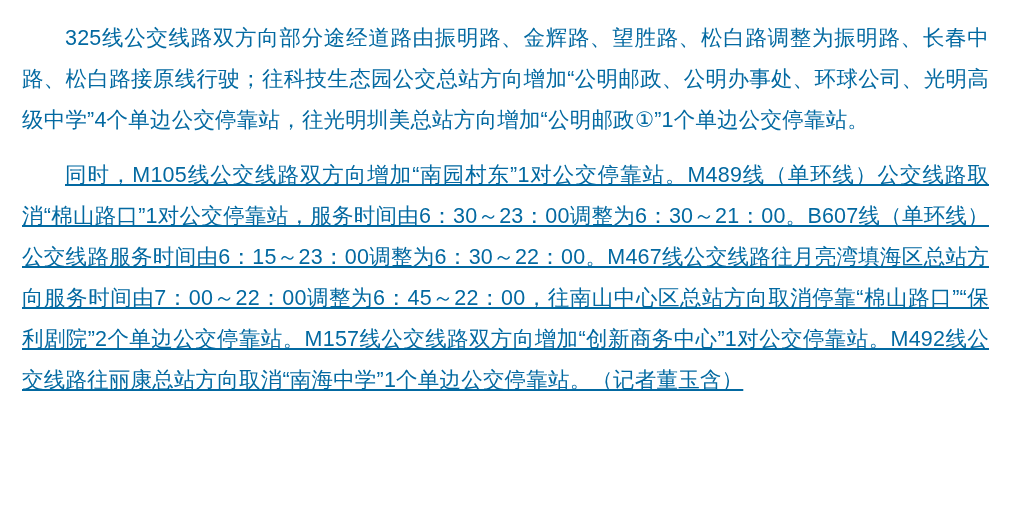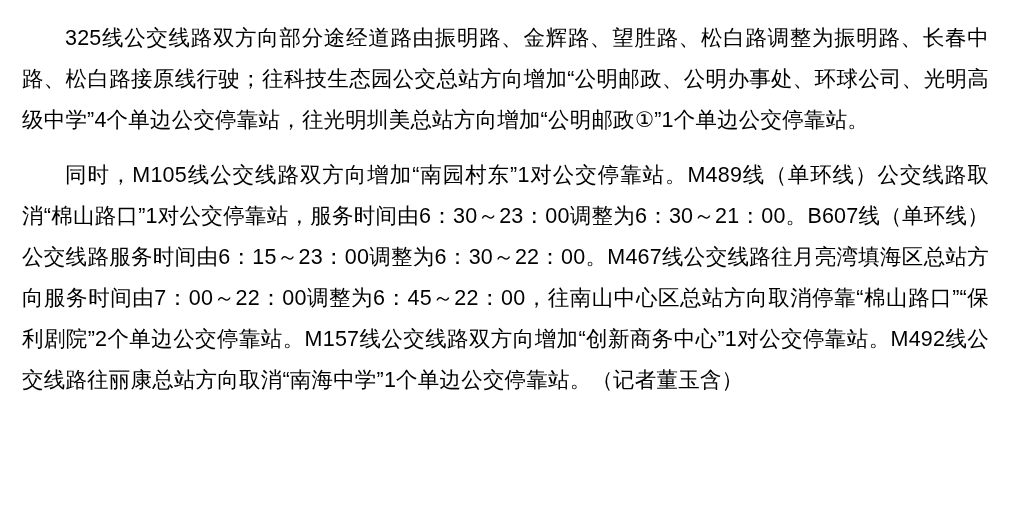--- a/index.html
+++ b/index.html
@@ -16,28 +16,29 @@
     box-sizing: border-box;
     width: 1011px;
     height: 516px;
     padding: 18px 22px 0 22px;
     background: #ffffff;
   }
   .para {
     margin: 0 0 14px 0;
     font-size: 21.5px;
     line-height: 41px;
-    color: #000000;
+    color: #0369a1;
     text-align: justify;
     text-indent: 2em;
     letter-spacing: 0.2px;
     font-weight: 400;
   }
   .para:last-child {
     margin-bottom: 0;
+    text-decoration: underline;
   }
 </style>
 </head>
 <body>
 
 <div class="article">
   <p class="para">325线公交线路双方向部分途经道路由振明路、金辉路、望胜路、松白路调整为振明路、长春中路、松白路接原线行驶；往科技生态园公交总站方向增加“公明邮政、公明办事处、环球公司、光明高级中学”4个单边公交停靠站，往光明圳美总站方向增加“公明邮政①”1个单边公交停靠站。</p>
   <p class="para">同时，M105线公交线路双方向增加“南园村东”1对公交停靠站。M489线（单环线）公交线路取消“棉山路口”1对公交停靠站，服务时间由6：30～23：00调整为6：30～21：00。B607线（单环线）公交线路服务时间由6：15～23：00调整为6：30～22：00。M467线公交线路往月亮湾填海区总站方向服务时间由7：00～22：00调整为6：45～22：00，往南山中心区总站方向取消停靠“棉山路口”“保利剧院”2个单边公交停靠站。M157线公交线路双方向增加“创新商务中心”1对公交停靠站。M492线公交线路往丽康总站方向取消“南海中学”1个单边公交停靠站。（记者董玉含）</p>
 </div>
 

